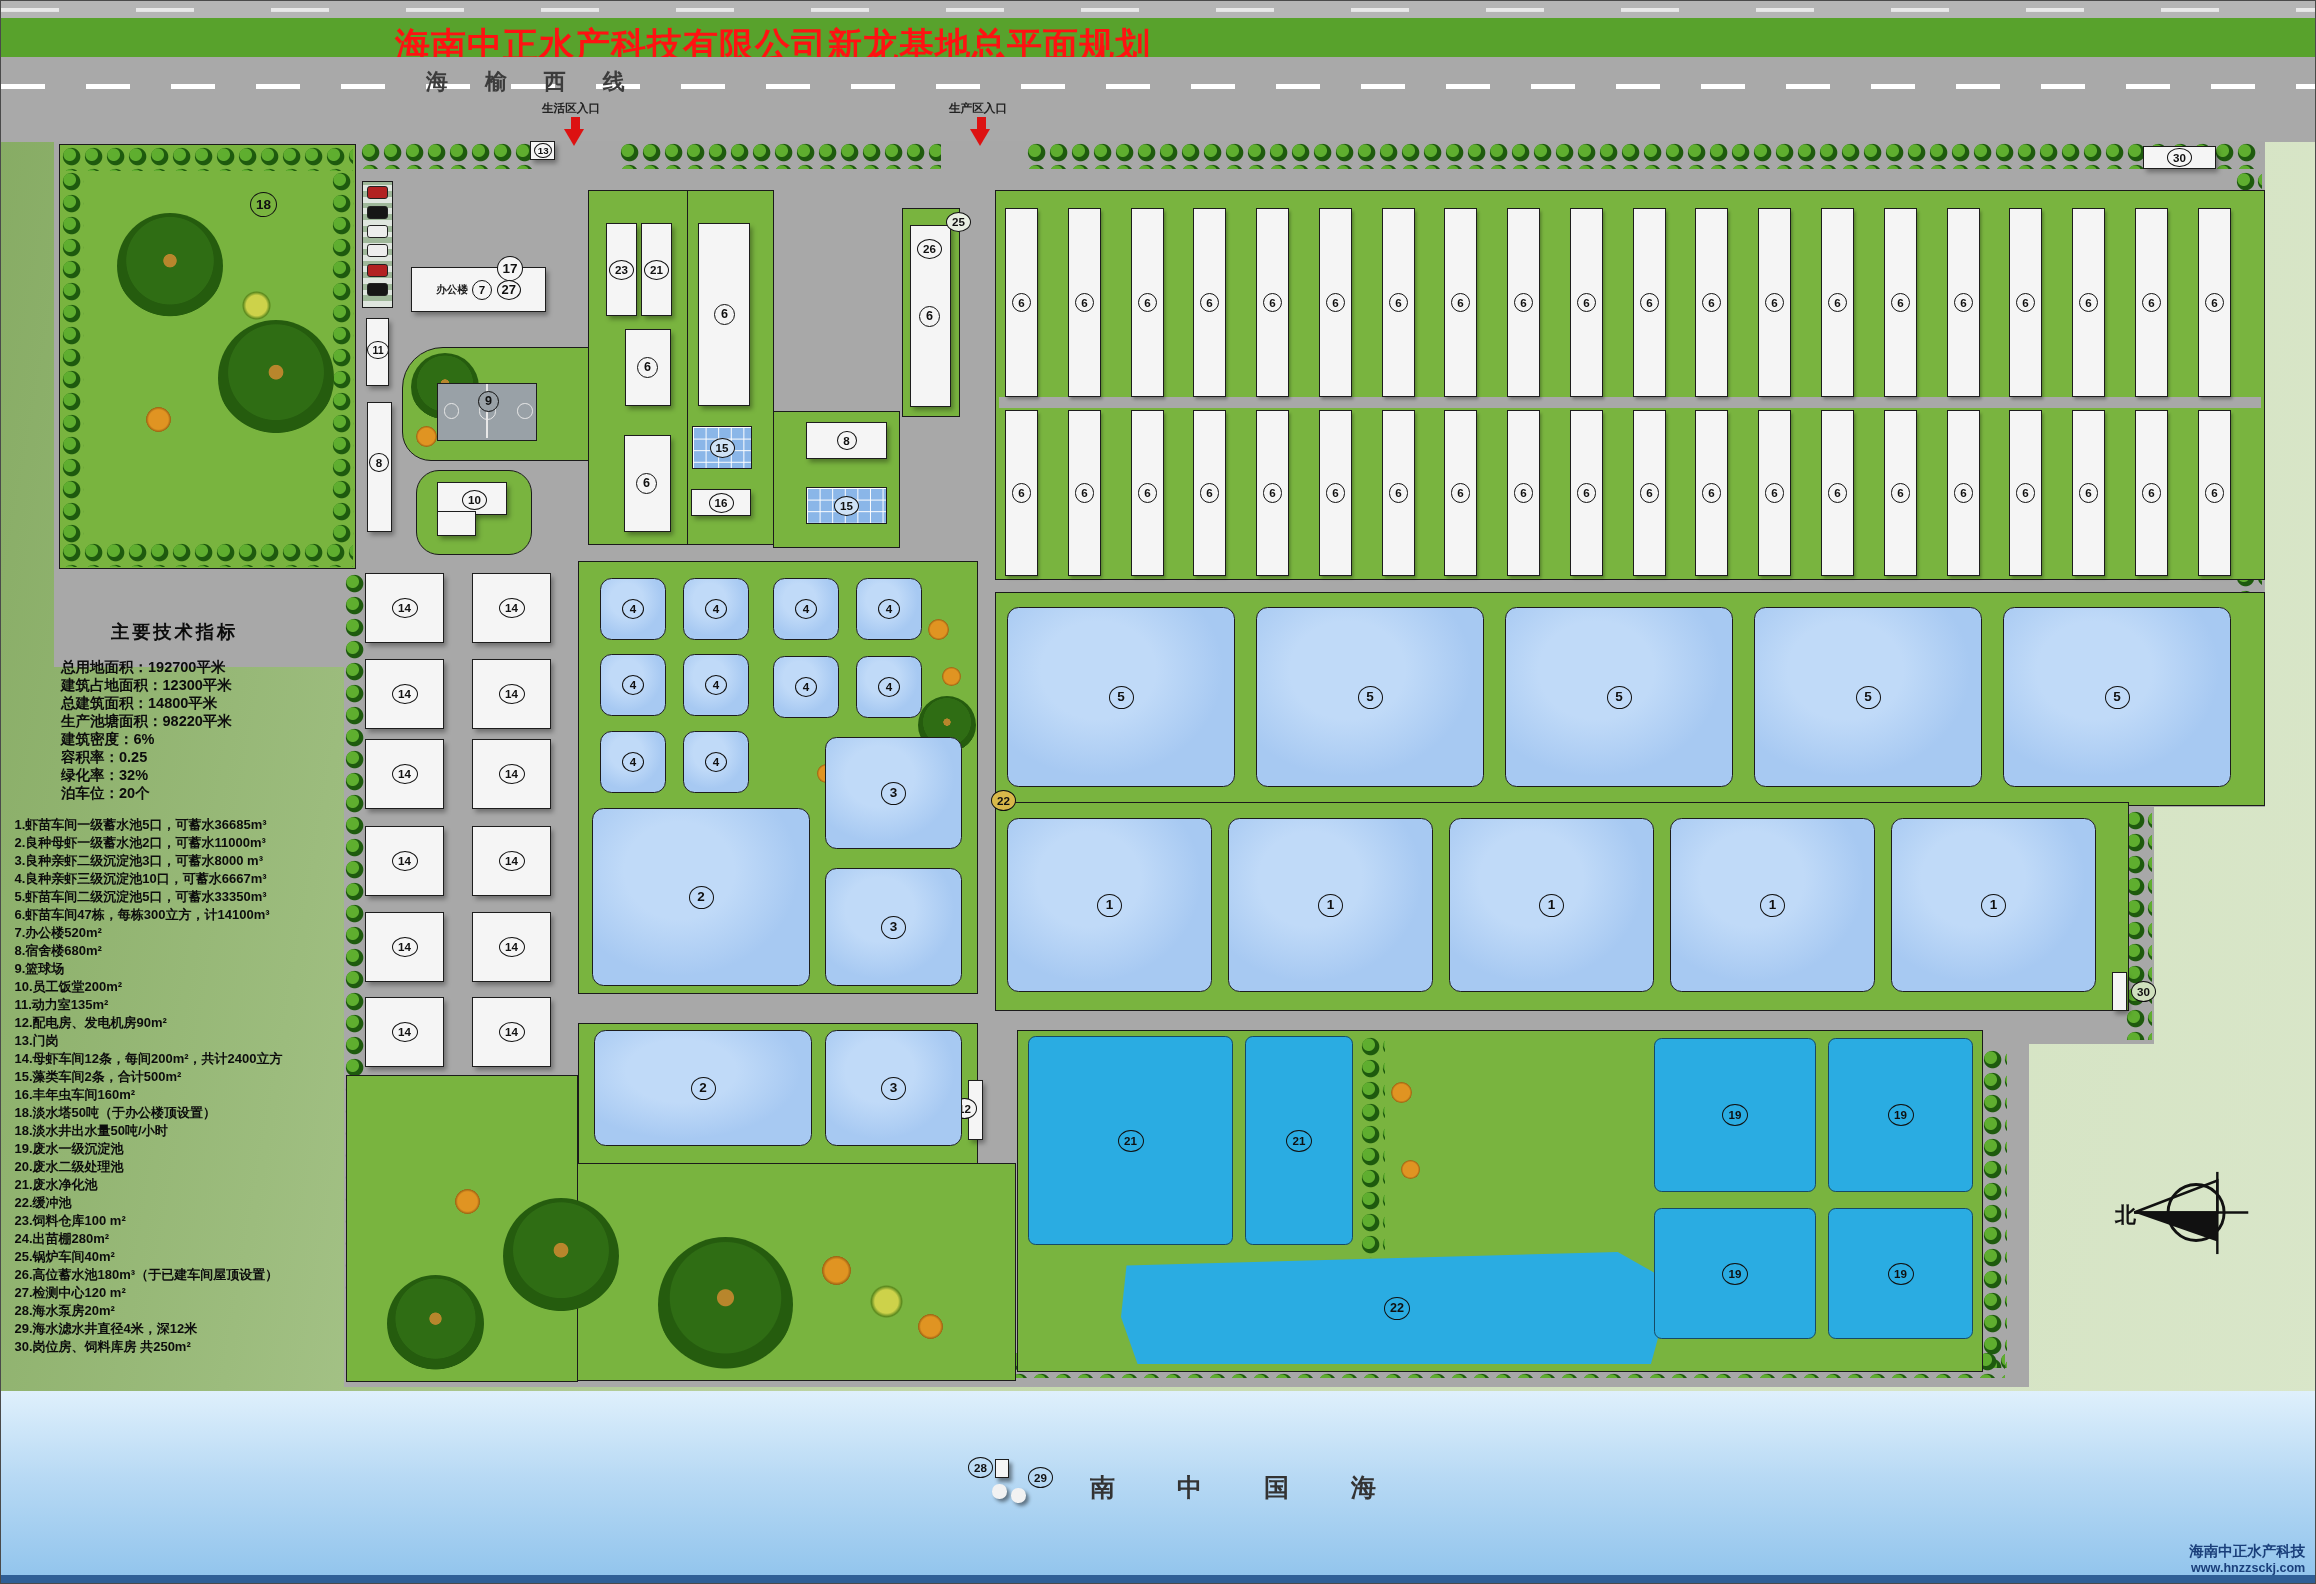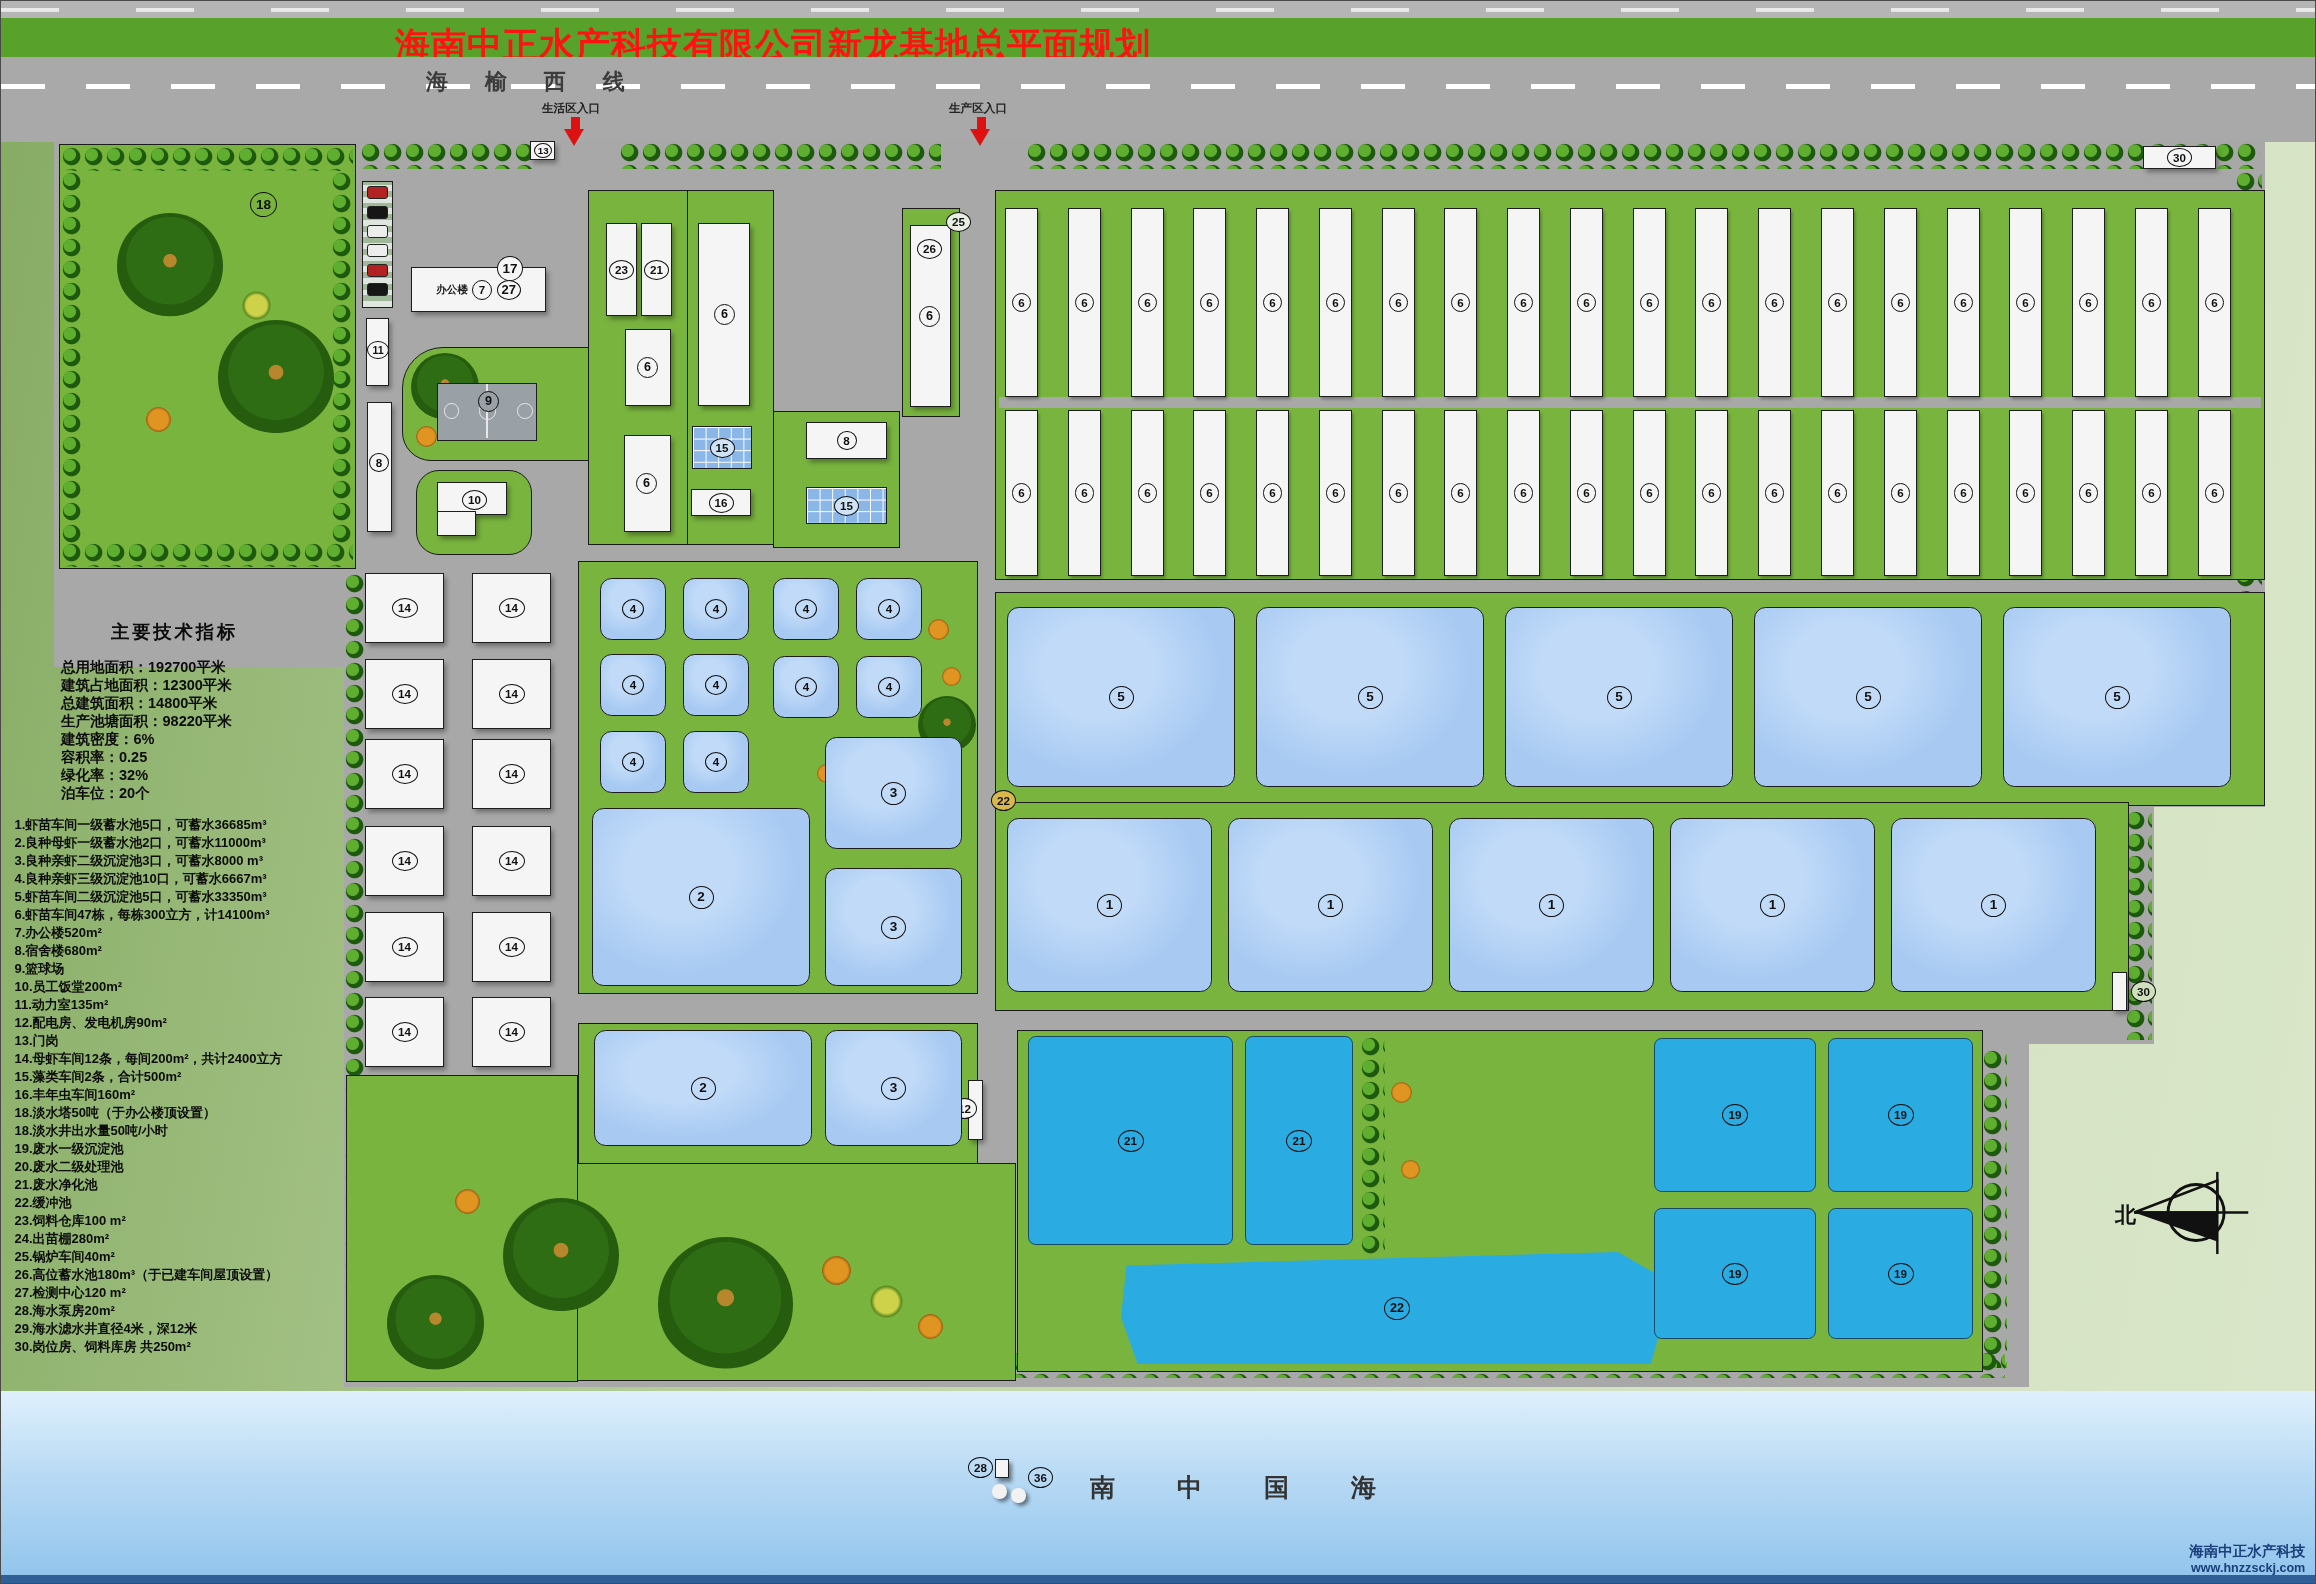--- a/index.html
+++ b/index.html
@@ -276,21 +276,21 @@
     <polygon points="24,50 110,17 110,50" fill="none" stroke="#111" stroke-width="2.5"></polygon>
     <polygon points="24,50 110,50 110,80" fill="#111"></polygon>
   </svg>
   <div class="smalltext" style="left:2114px;top:1200px;font-size:21px;color:#111;">北</div>
 
   <div id="sea"></div>
   <div class="bldg" style="left:994px;top:1458px;width:13.5px;height:19.3px;box-shadow:2.9px 3.9px 3.9px rgba(0,0,0,.45);"></div>
   <div class="abs" style="left:991px;top:1483px;width:14.5px;height:14.5px;border-radius:50%;background:#f2f2f2;box-shadow:2.9px 2.9px 3.9px rgba(0,0,0,.45);"></div>
   <div class="abs" style="left:1010px;top:1487px;width:14.5px;height:14.5px;border-radius:50%;background:#f2f2f2;box-shadow:2.9px 2.9px 3.9px rgba(0,0,0,.45);"></div>
   <div class="cl abs" style="left:967px;top:1456px;width:25px;height:21px;font-size:11.6px;">28</div>
-  <div class="cl abs" style="left:1027px;top:1466px;width:25px;height:21px;font-size:11.6px;">36</div>
+  <div class="cl abs" style="left:1027px;top:1466px;width:25px;height:21px;font-size:11.6px;">29</div>
   <div id="sea-name">南中国海</div>
   <div id="watermark">
     <div class="l1">海南中正水产科技</div>
     <div class="l2">www.hnzzsckj.com</div>
   </div>
   <div id="sea-floor"></div>
 
 <div class="bldg" style="left:1004px;top:207px;width:33px;height:189px;box-shadow:1.9px 2.9px 2.9px rgba(0,0,0,.3);">
       <span class="cl" style="width:19.3px;height:19.3px;font-size:11.6px;">6</span>
     </div>

